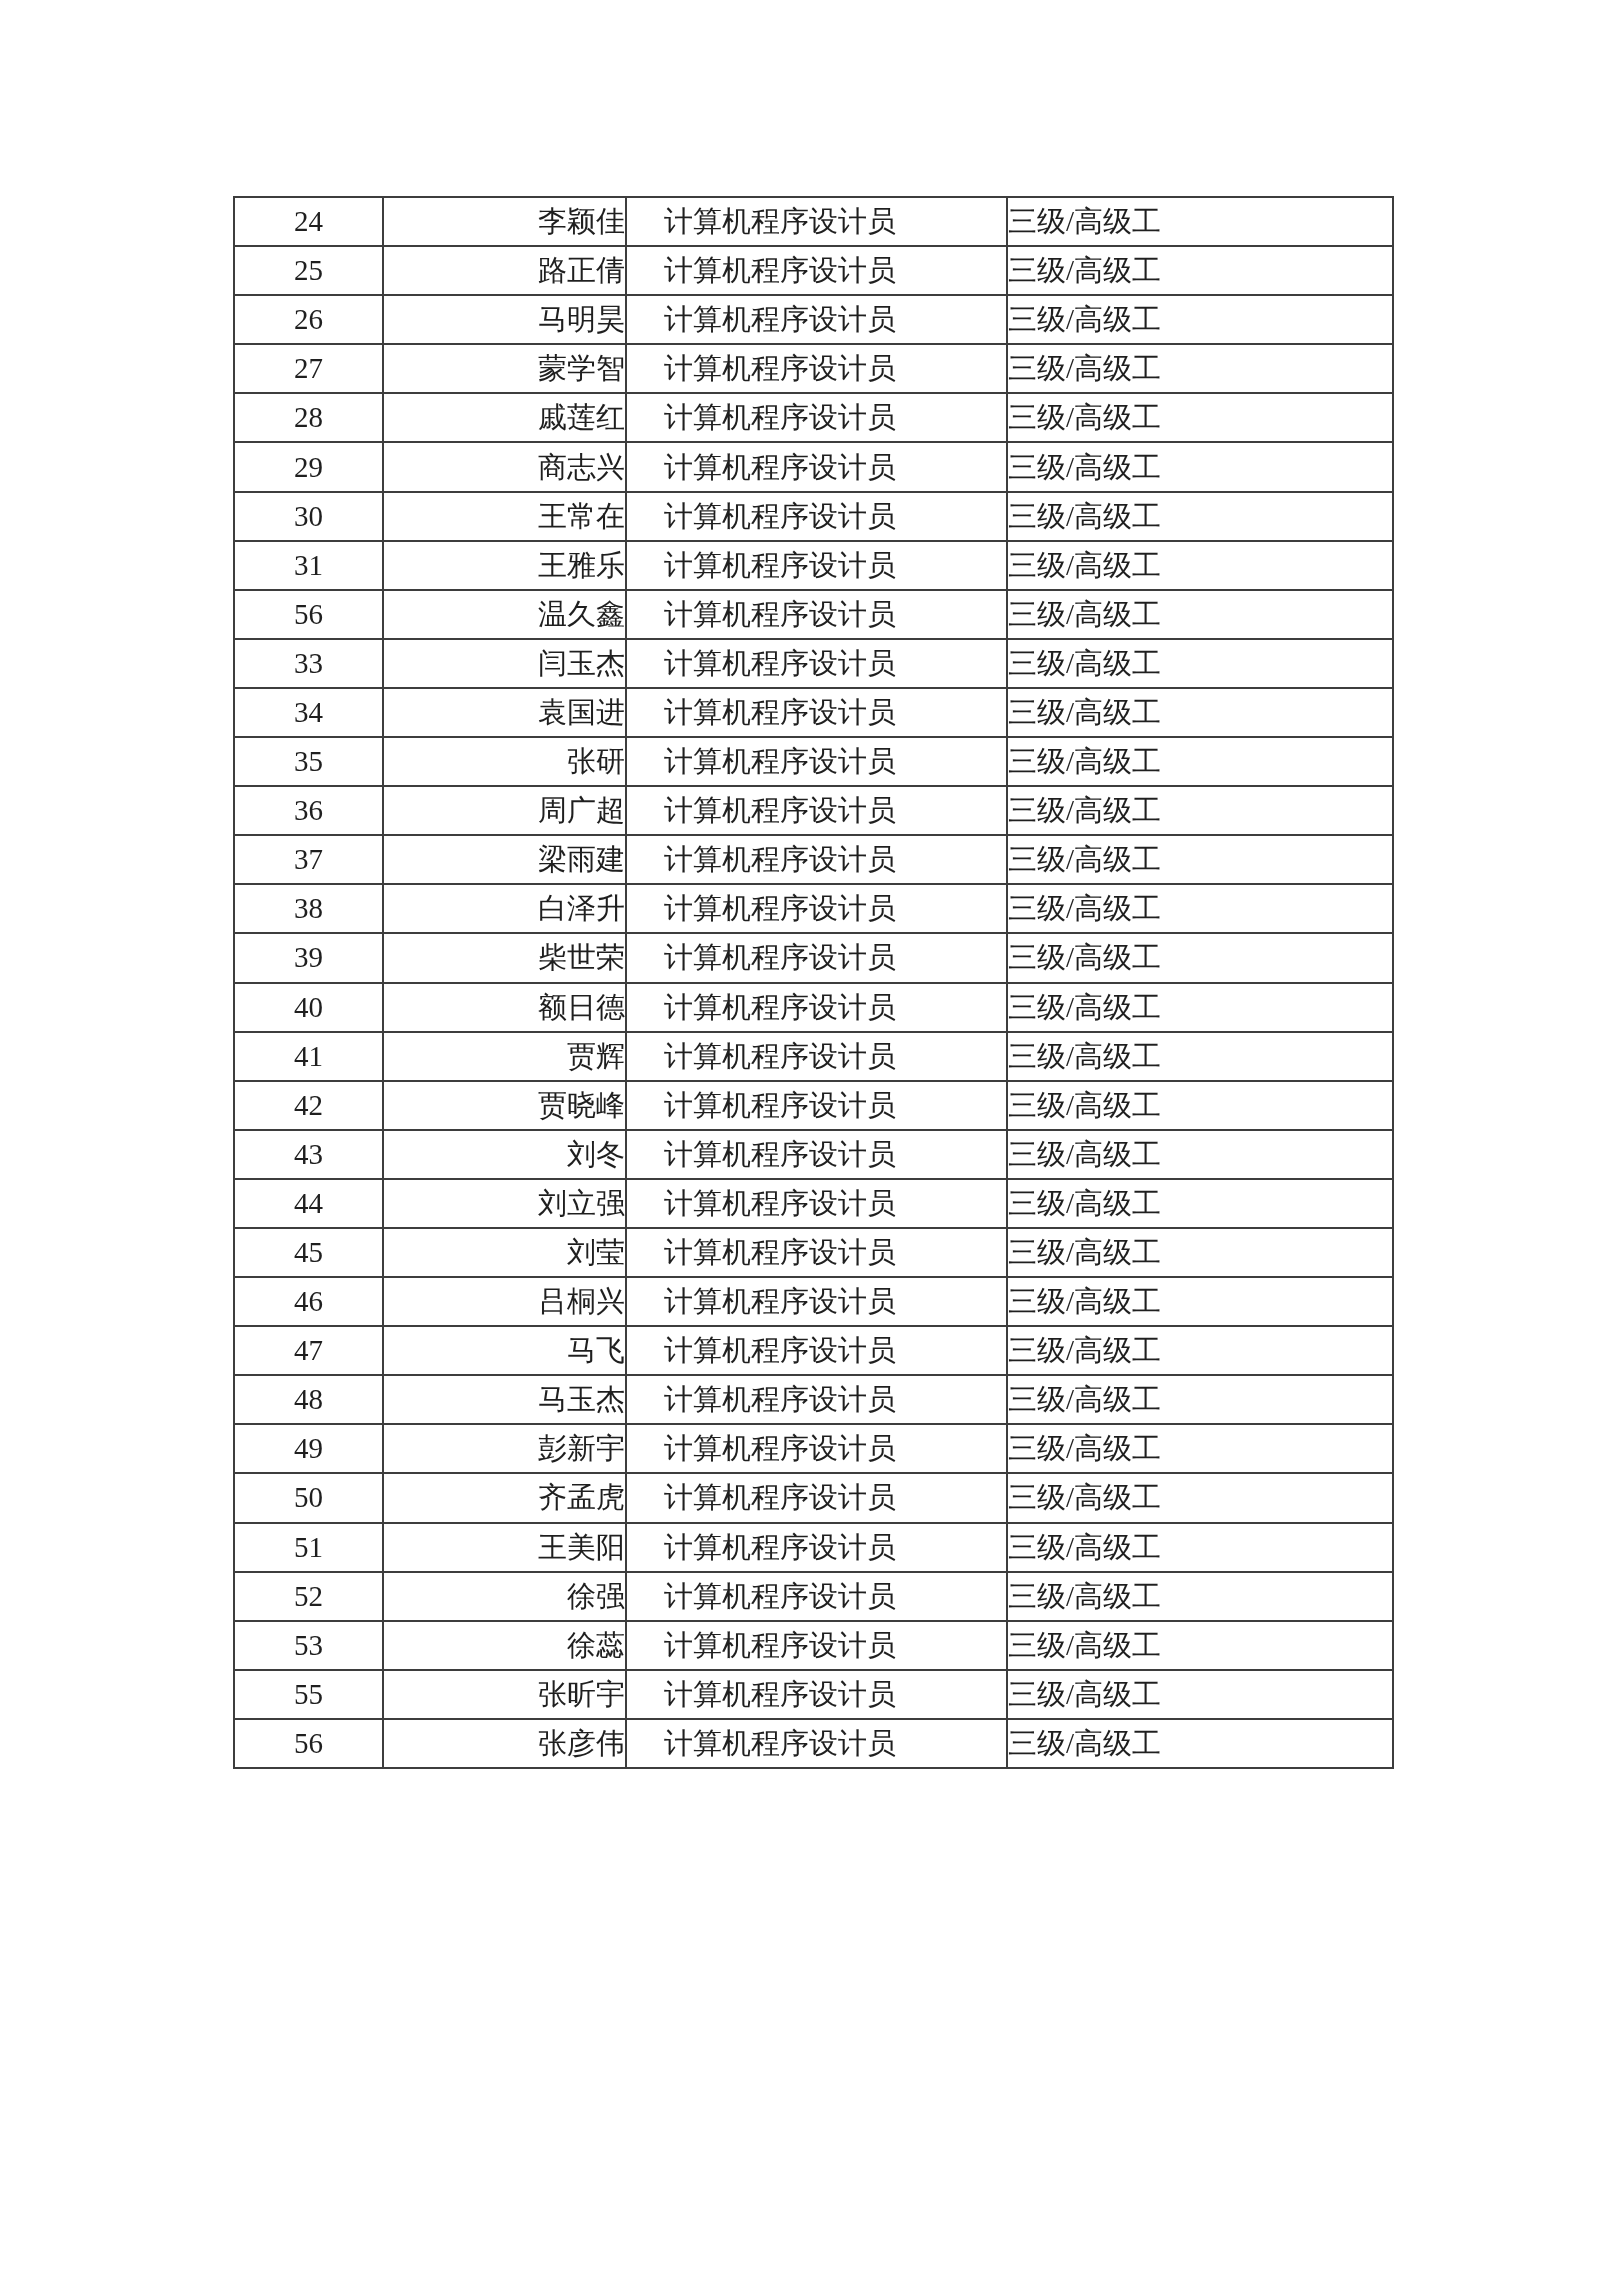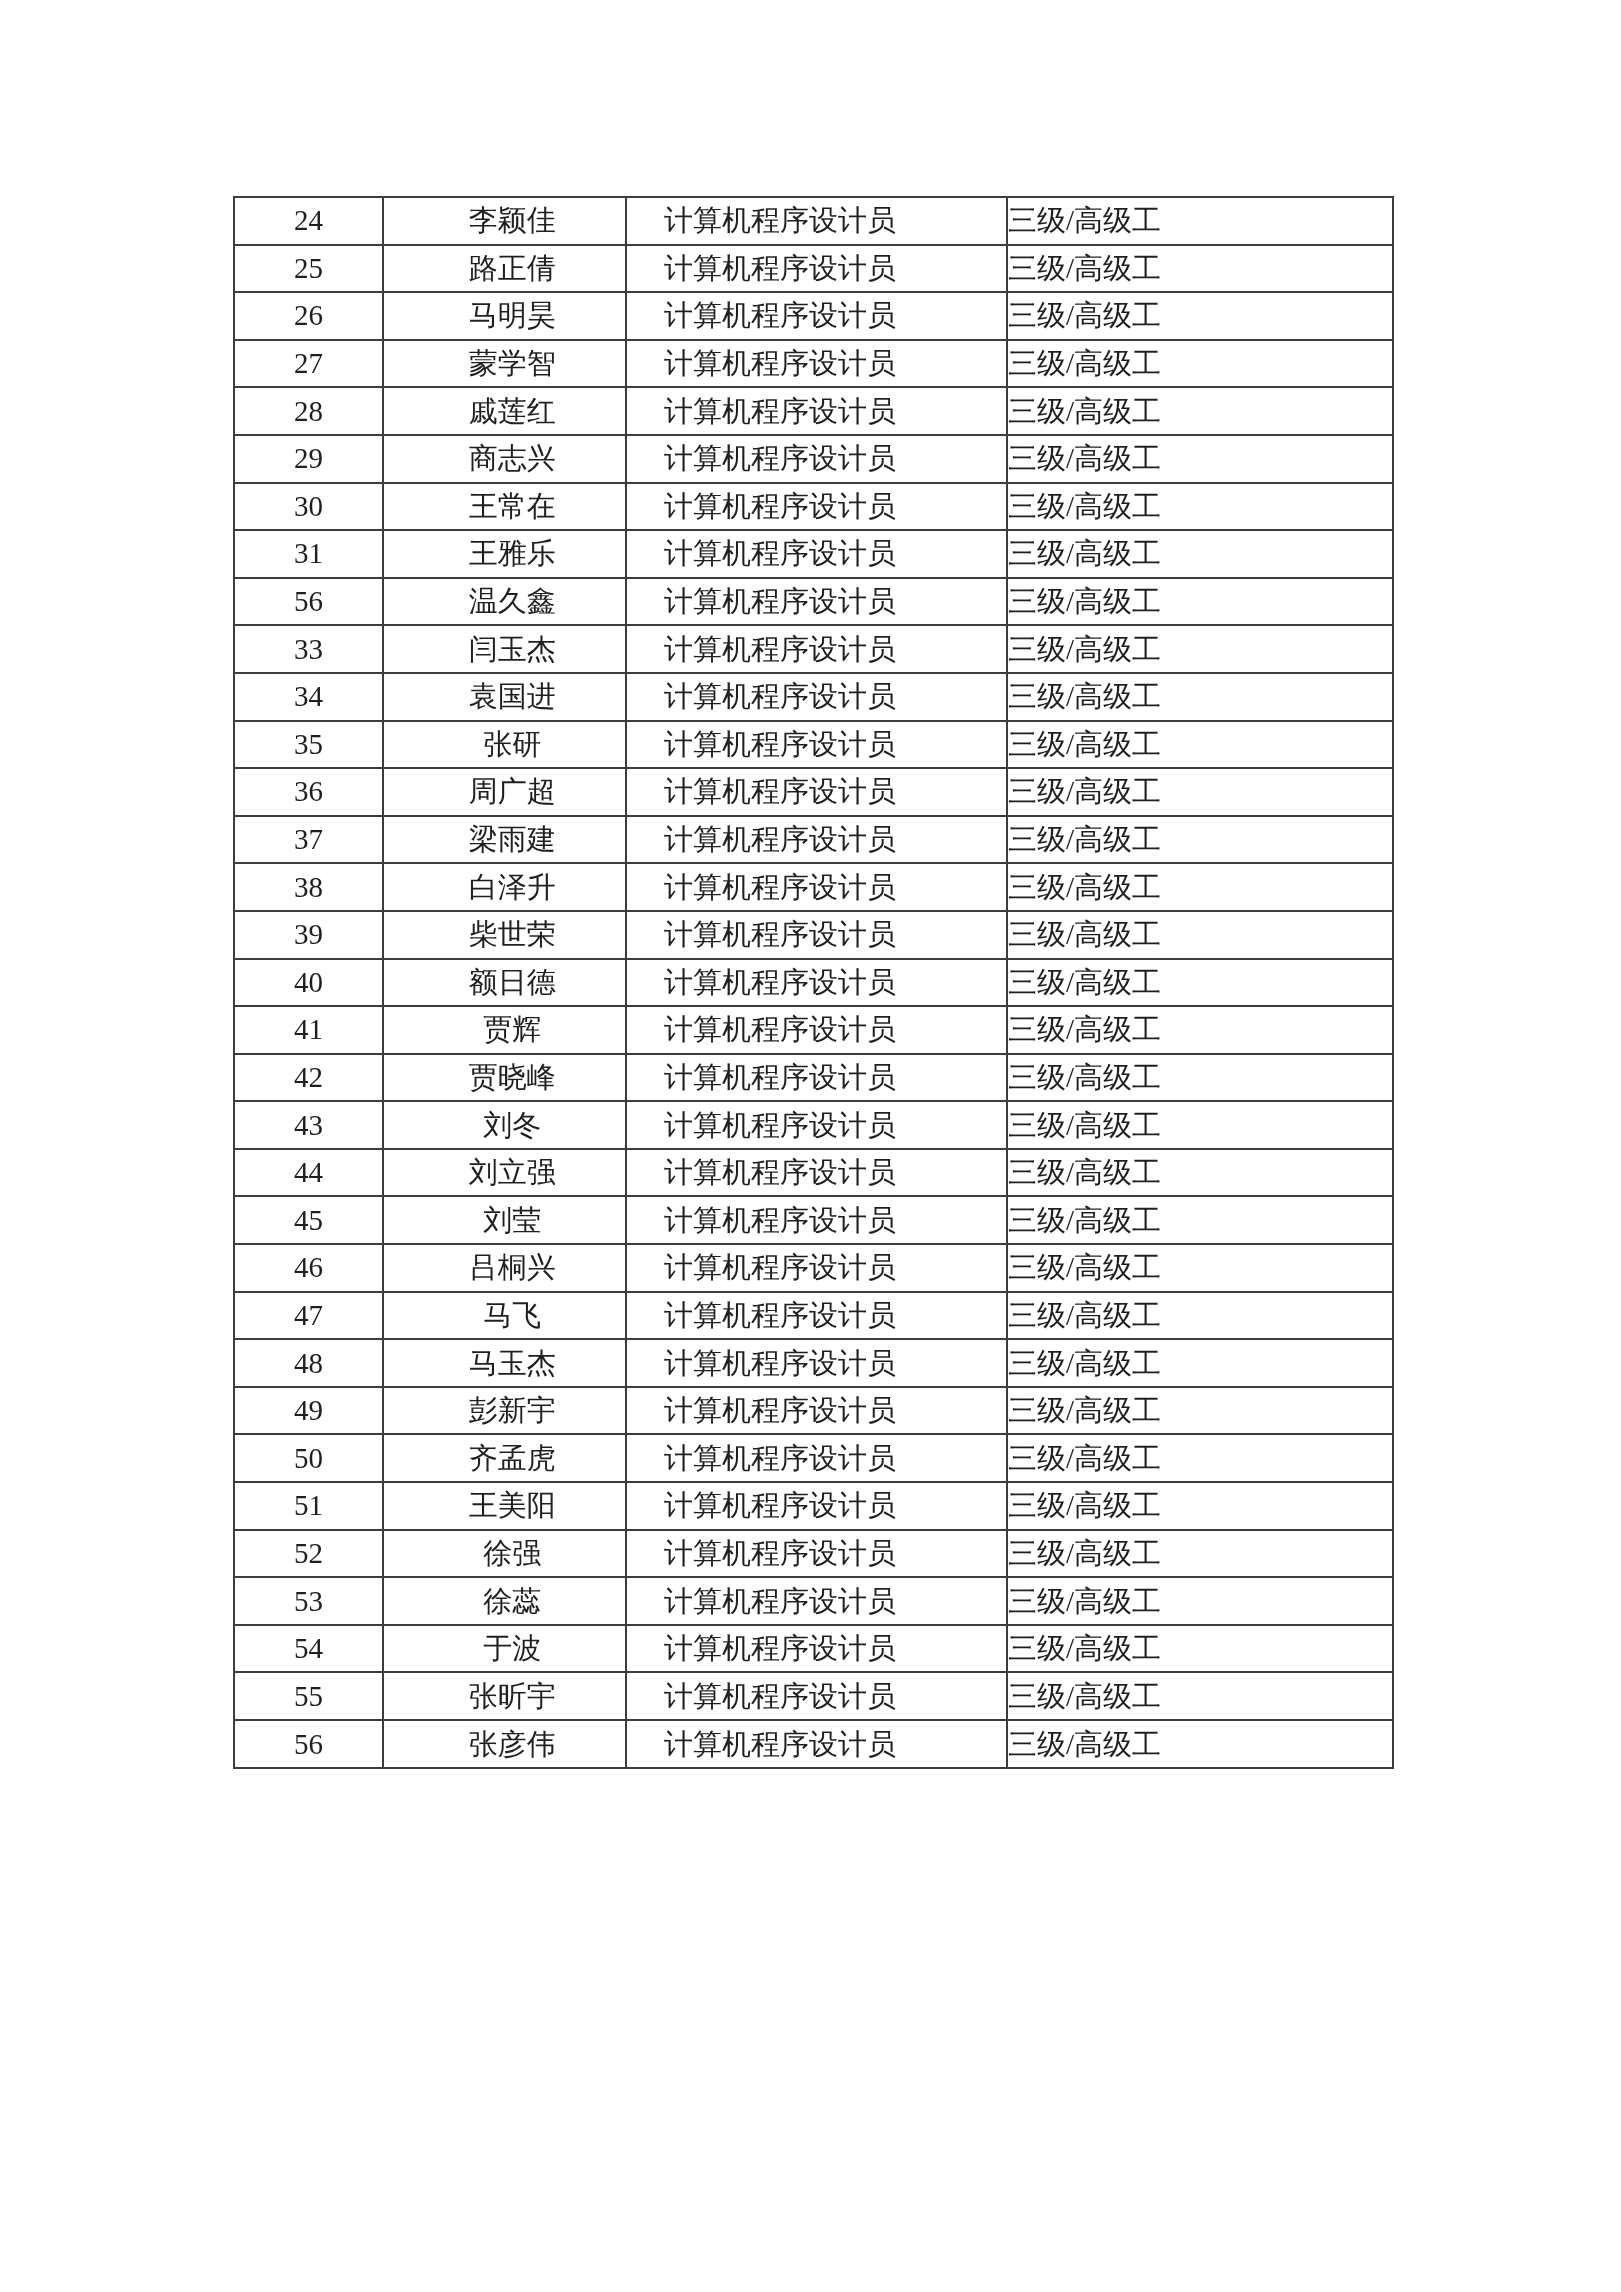--- a/index.html
+++ b/index.html
@@ -34,21 +34,21 @@
     vertical-align: middle;
     line-height: 1;
     white-space: nowrap;
     overflow: hidden;
   }
   td.cell-no {
     text-align: center;
     font-family: "Liberation Serif", "DejaVu Serif", serif;
   }
   td.cell-name {
-    text-align: center;
+    text-align: right;
     padding-left: 15.7px;
   }
   td.cell-occupation {
     text-align: left;
     padding-left: 37px;
   }
   td.cell-level {
     text-align: left;
   }
   .page-number {
@@ -248,26 +248,20 @@
           <td class="cell-occupation">计算机程序设计员</td>
           <td class="cell-level">三级/高级工</td>
         </tr>
         <tr>
           <td class="cell-no">53</td>
           <td class="cell-name">徐蕊</td>
           <td class="cell-occupation">计算机程序设计员</td>
           <td class="cell-level">三级/高级工</td>
         </tr>
         <tr>
-          <td class="cell-no">54</td>
-          <td class="cell-name">于波</td>
-          <td class="cell-occupation">计算机程序设计员</td>
-          <td class="cell-level">三级/高级工</td>
-        </tr>
-        <tr>
           <td class="cell-no">55</td>
           <td class="cell-name">张昕宇</td>
           <td class="cell-occupation">计算机程序设计员</td>
           <td class="cell-level">三级/高级工</td>
         </tr>
         <tr>
           <td class="cell-no">56</td>
           <td class="cell-name">张彦伟</td>
           <td class="cell-occupation">计算机程序设计员</td>
           <td class="cell-level">三级/高级工</td>

